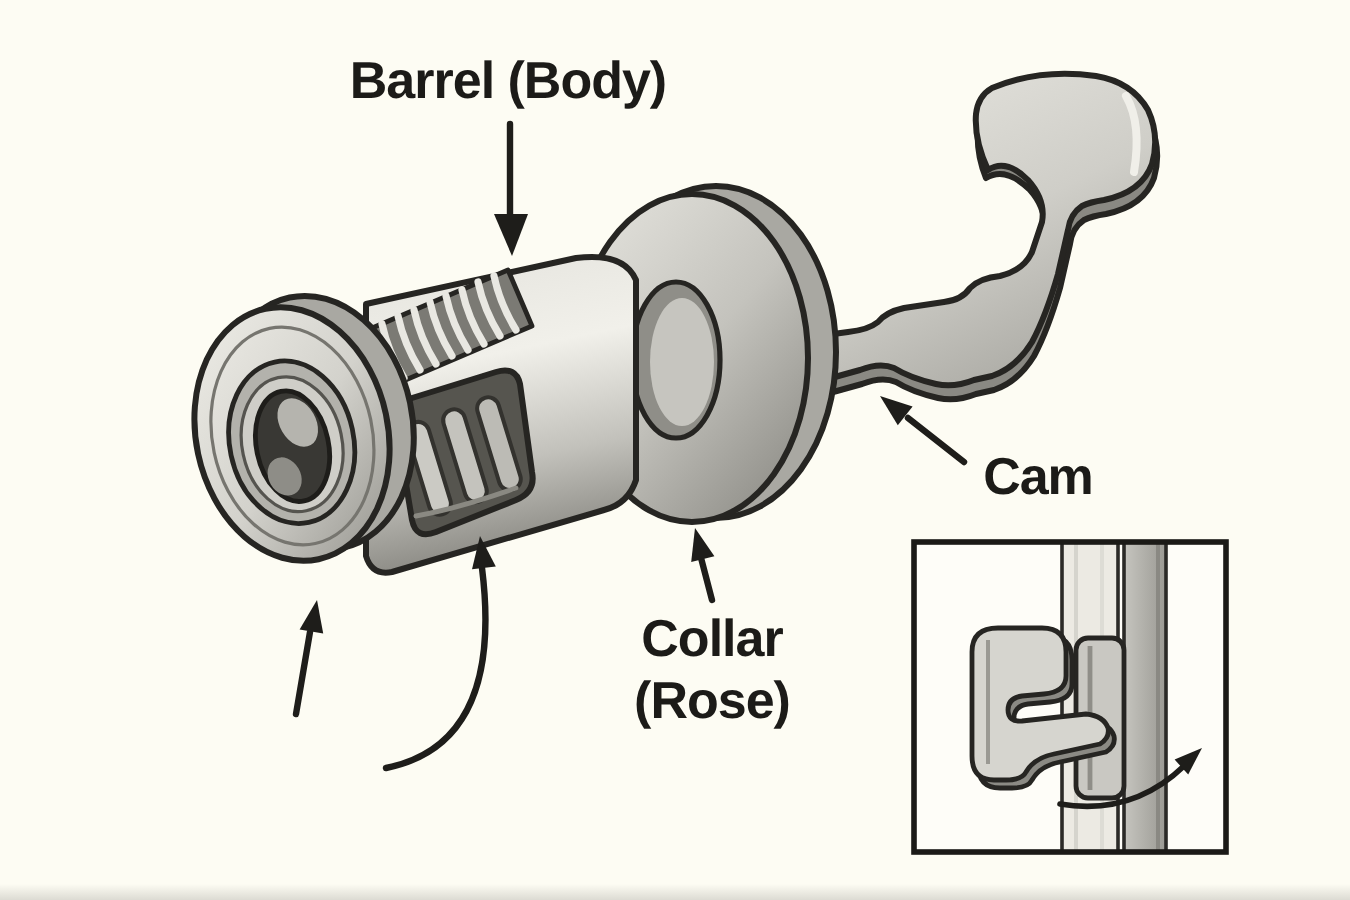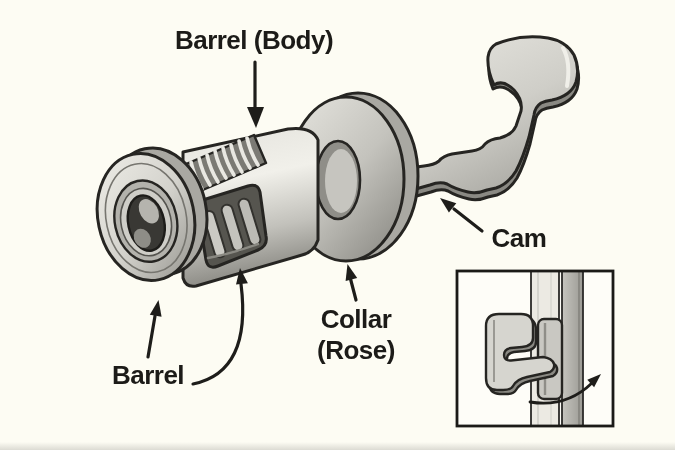--- a/index.html
+++ b/index.html
@@ -197,21 +197,20 @@
         <path d="M 530 402 Q 566 408 592 383" fill="none"></path>
         <polygon points="601,374 594.1,387.2 587.3,379.8" stroke="none"></polygon>
       </g>
       <rect x="457" y="271" width="156" height="155" fill="none" stroke="#1b1a17" stroke-width="2.8"></rect>
     </g>
   </svg>
 
   <div class="callout" style="left:254px; top:25px;">Barrel (Body)</div>
 
   <div class="callout" style="left:148px; top:360px;">
-    <div>Barrel</div>
   </div>
 
   <div class="callout" style="left:519px; top:223px;">Cam</div>
 
   <div class="callout" style="left:356px; top:304px;">
     <div>Collar</div>
     <div>(Rose)</div>
   </div>
 
   <div class="bottom-fade"></div>

